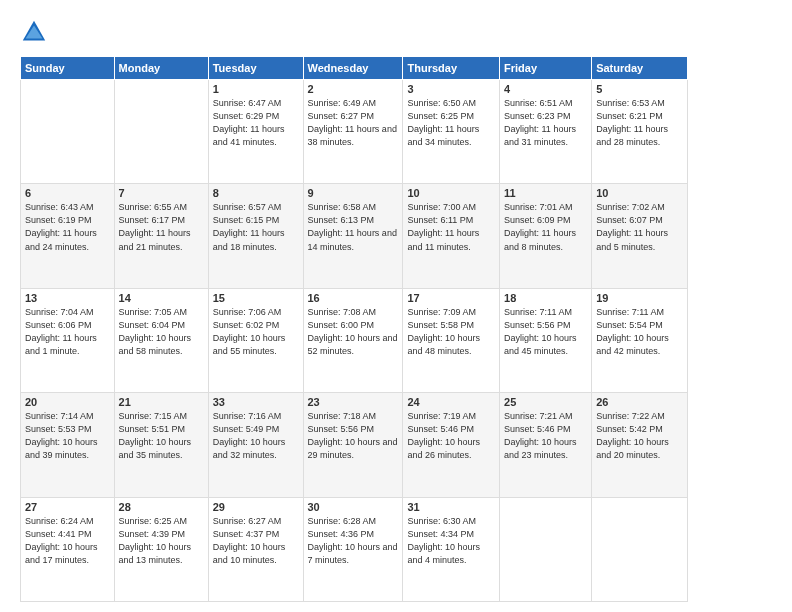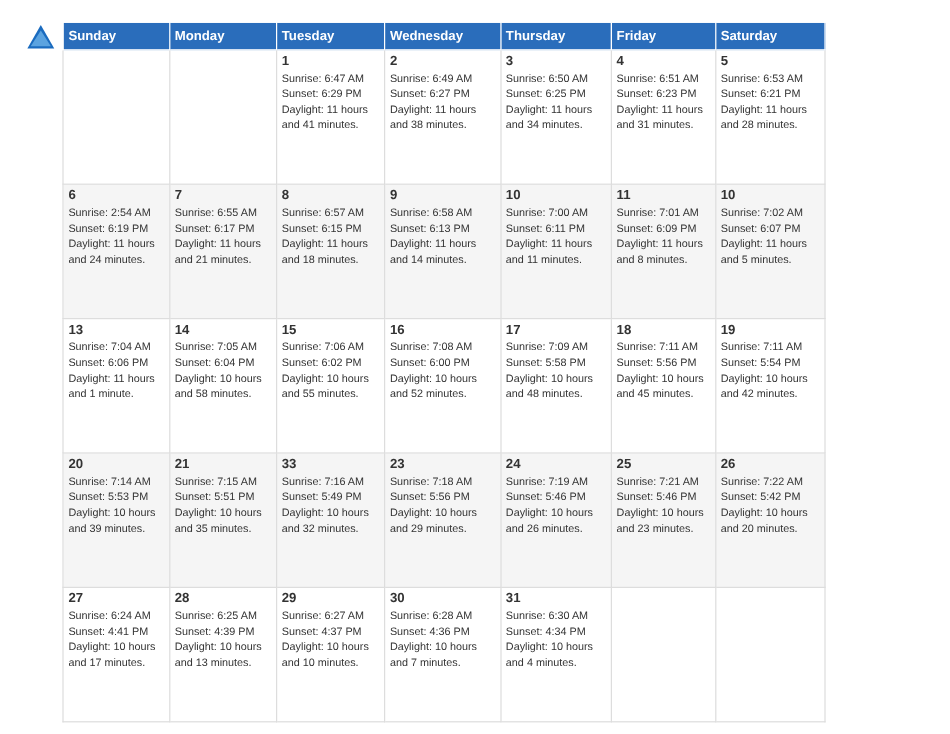--- a/index.html
+++ b/index.html
@@ -8,21 +8,21 @@
       background: #fff;
       width: 792px;
       height: 612px;
       overflow: hidden;
     }
     .page {
       width: 708px;
       height: 612px;
       padding: 18px 20px 10px 20px;
       display: flex;
-      flex-direction: row;
+      flex-direction: column;
     }
     .header {
       display: flex;
       justify-content: space-between;
       align-items: flex-start;
       margin-bottom: 10px;
     }
     .logo {
       display: flex;
       align-items: center;
@@ -166,21 +166,21 @@
           <td>
             <div class="day-num">5</div>
             <div class="day-info">Sunrise: 6:53 AM</div>
             <div class="day-info">Sunset: 6:21 PM</div>
             <div class="day-info">Daylight: 11 hours and 28 minutes.</div>
           </td>
         </tr>
         <tr>
           <td class="alt-row">
             <div class="day-num">6</div>
-            <div class="day-info">Sunrise: 2:54 AM</div>
+            <div class="day-info">Sunrise: 6:43 AM</div>
             <div class="day-info">Sunset: 6:19 PM</div>
             <div class="day-info">Daylight: 11 hours and 24 minutes.</div>
           </td>
           <td class="alt-row">
             <div class="day-num">7</div>
             <div class="day-info">Sunrise: 6:55 AM</div>
             <div class="day-info">Sunset: 6:17 PM</div>
             <div class="day-info">Daylight: 11 hours and 21 minutes.</div>
           </td>
           <td class="alt-row">

